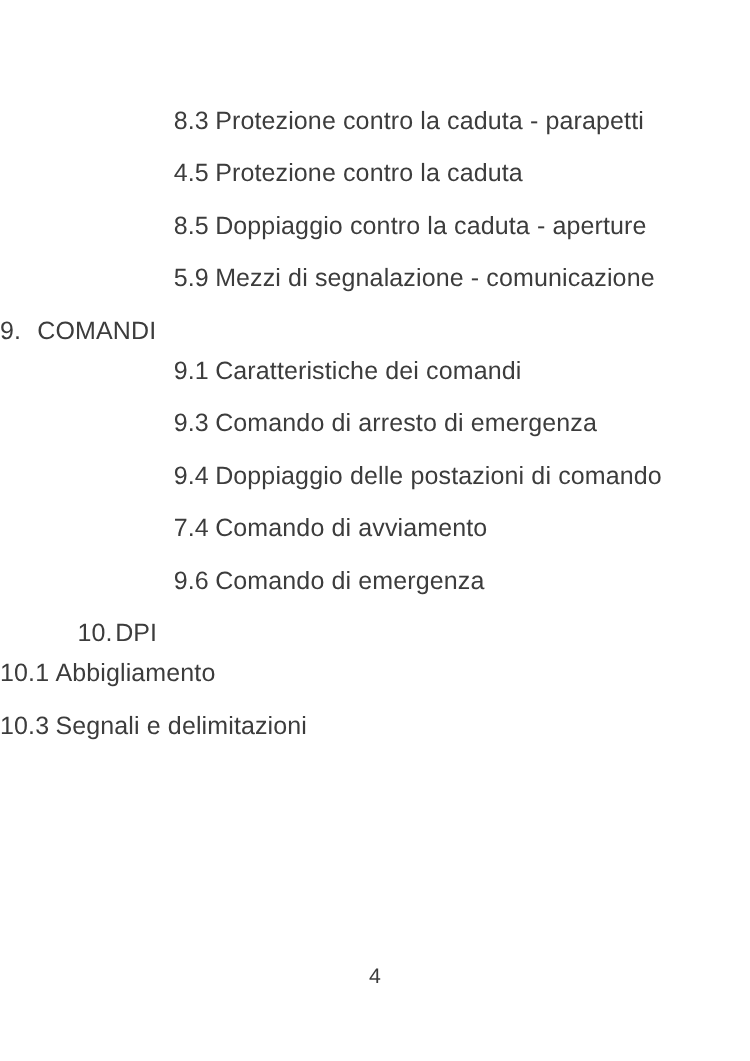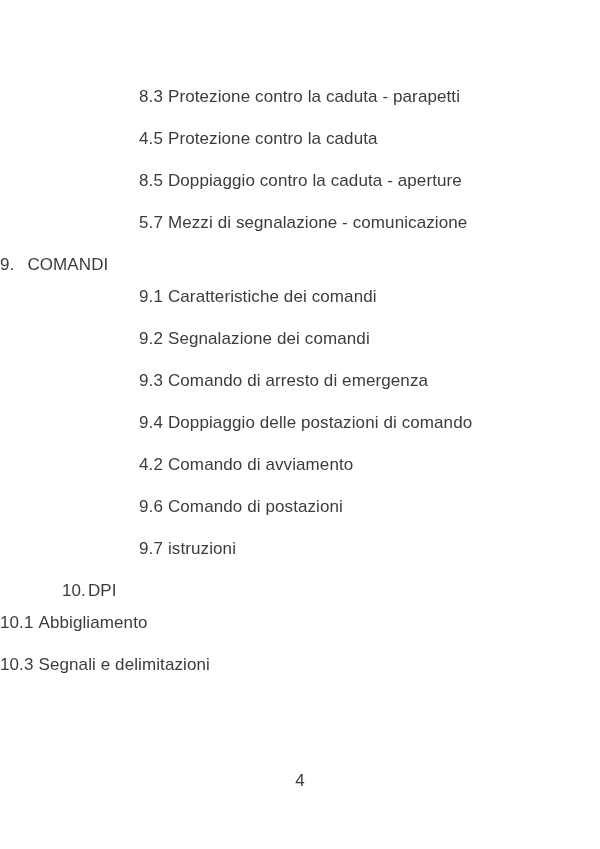--- a/index.html
+++ b/index.html
@@ -13,21 +13,21 @@
     height: 849px;
     background: #ffffff;
     overflow: hidden;
     font-family: "Liberation Sans", sans-serif;
     color: #3c3c3c;
   }
   #toc {
     padding-top: 87px;
   }
   .toc-item {
-    font-size: 17px;
+    font-size: 20px;
     line-height: 20px;
     margin-top: 22px;
     white-space: nowrap;
     letter-spacing: 0.1px;
   }
   .toc-item.first { margin-top: 0; }
   .toc-item.tight { margin-top: 12px; }
 
   
   .toc-item.lvl1.sec9  { }
@@ -52,29 +52,27 @@
 </style>
 </head>
 <body style="background: rgb(255, 255, 255);">
 
 <div class="page" style="color: rgb(60, 60, 60); background: rgb(255, 255, 255);">
 
   <div id="toc">
       <div class="toc-item lvl2 sec8 first"><span class="num">8.3</span><span class="title">Protezione contro la caduta - parapetti</span></div>
       <div class="toc-item lvl2 sec8"><span class="num">4.5</span><span class="title">Protezione contro la caduta</span></div>
       <div class="toc-item lvl2 sec8"><span class="num">8.5</span><span class="title">Doppiaggio contro la caduta - aperture</span></div>
-      <div class="toc-item lvl2 sec8"><span class="num">5.7</span><span class="title">Mezzi di segnalazione - comunicazione</span></div>
+      <div class="toc-item lvl2 sec8"><span class="num">5.9</span><span class="title">Mezzi di segnalazione - comunicazione</span></div>
       <div class="toc-item lvl1 sec9"><span class="num">9.</span><span class="title">COMANDI</span></div>
       <div class="toc-item lvl2 sec9 tight"><span class="num">9.1</span><span class="title">Caratteristiche dei comandi</span></div>
-      <div class="toc-item lvl2 sec9"><span class="num">9.2</span><span class="title">Segnalazione dei comandi</span></div>
       <div class="toc-item lvl2 sec9"><span class="num">9.3</span><span class="title">Comando di arresto di emergenza</span></div>
       <div class="toc-item lvl2 sec9"><span class="num">9.4</span><span class="title">Doppiaggio delle postazioni di comando</span></div>
-      <div class="toc-item lvl2 sec9"><span class="num">4.2</span><span class="title">Comando di avviamento</span></div>
-      <div class="toc-item lvl2 sec9"><span class="num">9.6</span><span class="title">Comando di postazioni</span></div>
-      <div class="toc-item lvl2 sec9"><span class="num">9.7</span><span class="title">istruzioni</span></div>
+      <div class="toc-item lvl2 sec9"><span class="num">7.4</span><span class="title">Comando di avviamento</span></div>
+      <div class="toc-item lvl2 sec9"><span class="num">9.6</span><span class="title">Comando di emergenza</span></div>
       <div class="toc-item lvl1 sec10"><span class="num">10.</span><span class="title">DPI</span></div>
       <div class="toc-item lvl2 sec10 tight"><span class="num">10.1</span><span class="title">Abbigliamento</span></div>
       <div class="toc-item lvl2 sec10"><span class="num">10.3</span><span class="title">Segnali e delimitazioni</span></div>
     </div>
 
   <div class="page-footer">
     <span>4</span>
   </div>
 
 </div>

